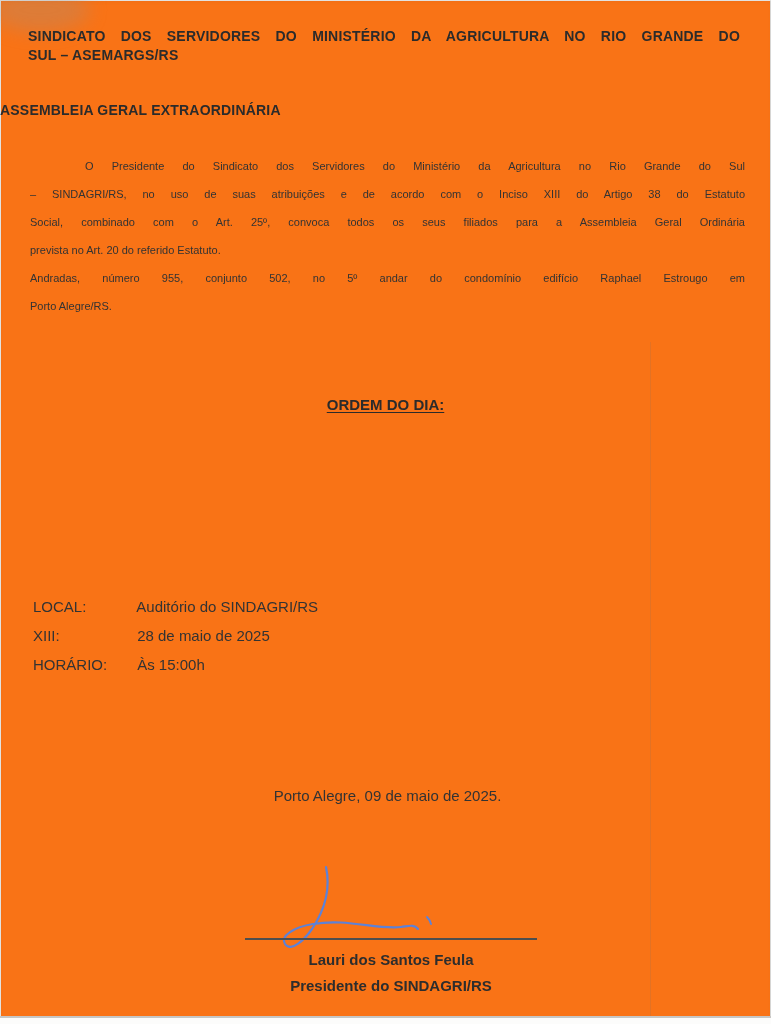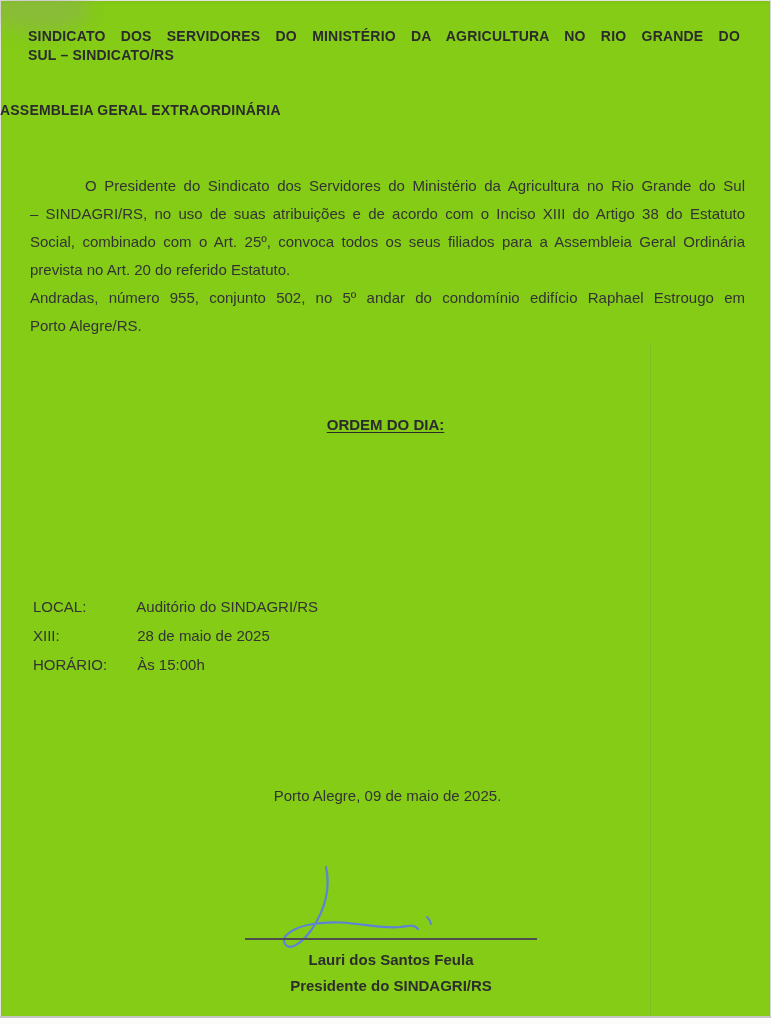--- a/index.html
+++ b/index.html
@@ -4,21 +4,21 @@
 <style>
   html, body {
     margin: 0;
     padding: 0;
     background: #ffffff;
   }
   .page {
     position: relative;
     width: 771px;
     height: 1024px;
-    background: #84cc16;
+    background: #f97316;
     box-shadow: inset 1px 1px 0 #e3e2e0, inset -1px 0 0 #d6d5d3, inset 0 2px 4px rgba(0,0,0,0.04);
     font-family: "Liberation Sans", "DejaVu Sans", sans-serif;
     color: #333333;
     overflow: hidden;
   }
   .corner-shade {
     position: absolute;
     left: -10px;
     top: -12px;
     width: 100px;
@@ -51,30 +51,29 @@
     font-size: 14px;
     font-weight: 700;
     color: #2b2b2b;
     letter-spacing: 0.2px;
   }
   .bodytext {
     position: absolute;
     top: 152px;
     left: 30px;
     right: 26px;
-    font-size: 15px;
+    font-size: 11px;
     line-height: 28px;
-    margin-top: 20px;
   }
   .pline { text-align: justify; }
   .pline.jl { text-align-last: justify; }
   .pline.indent { text-indent: 55px; }
   .agenda-heading {
     position: absolute;
-    top: 416px;
+    top: 396px;
     left: 0;
     right: 0;
     text-align: center;
     font-size: 15px;
     font-weight: 700;
     color: #2b2b2b;
   }
   .agenda-heading span {
     text-decoration: underline;
     text-underline-offset: 2px;
@@ -176,21 +175,21 @@
 </style>
 </head>
 <body>
 
 <div class="page">
 
   <div class="corner-shade"></div>
 
   <div class="org">
     <div class="jlast">SINDICATO DOS SERVIDORES DO MINISTÉRIO DA AGRICULTURA NO RIO GRANDE DO</div>
-    <div>SUL – SINDICATO/RS</div>
+    <div>SUL – ASEMARGS/RS</div>
   </div>
 
   <div class="doc-title">ASSEMBLEIA GERAL EXTRAORDINÁRIA</div>
 
   <div class="bodytext">
     <div class="pline jl indent">O Presidente do Sindicato dos Servidores do Ministério da Agricultura no Rio Grande do Sul</div>
     <div class="pline jl">– SINDAGRI/RS, no uso de suas atribuições e de acordo com o Inciso XIII do Artigo 38 do Estatuto</div>
     <div class="pline jl">Social, combinado com o Art. 25º, convoca todos os seus filiados para a Assembleia Geral Ordinária</div>
     <div class="pline">prevista no Art. 20 do referido Estatuto.</div>
     <div class="pline jl">Andradas, número 955, conjunto 502, no 5º andar do condomínio edifício Raphael Estrougo em</div>

